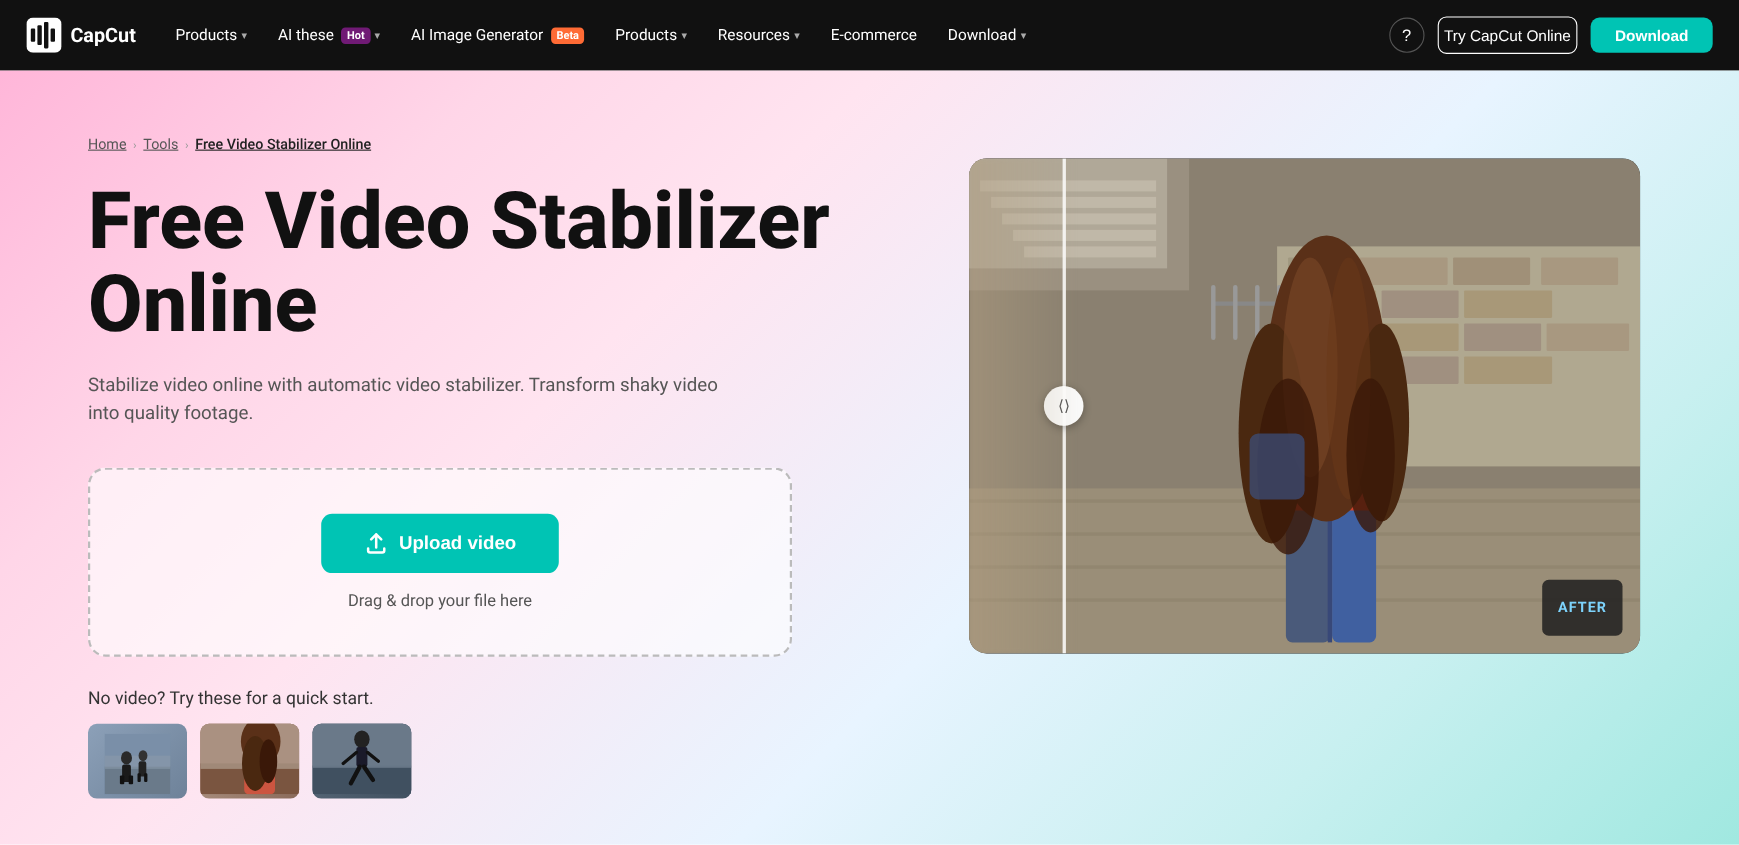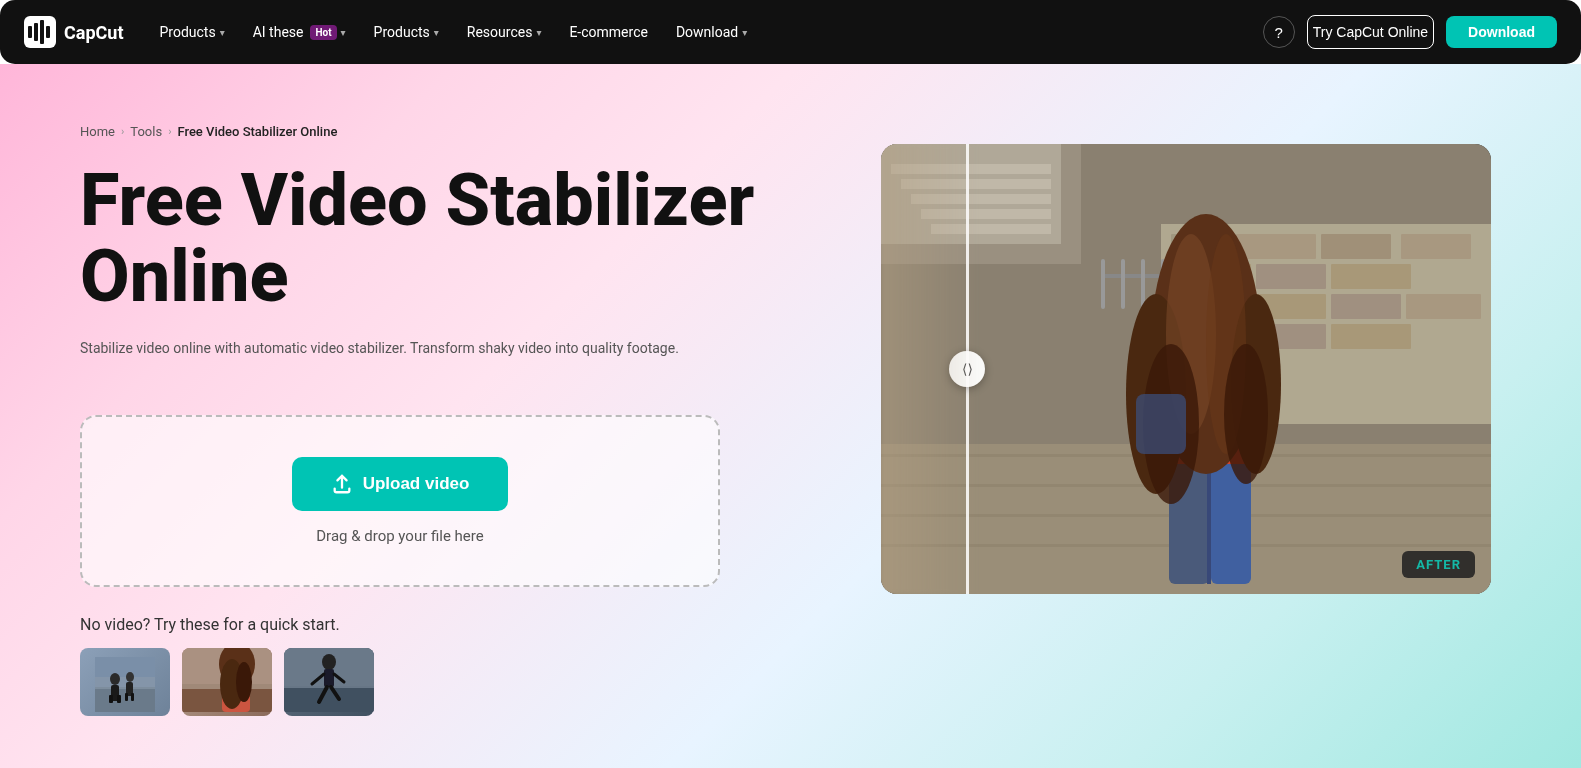--- a/index.html
+++ b/index.html
@@ -9,21 +9,20 @@
     .navbar {
       background: #111;
       height: 64px;
       display: flex;
       align-items: center;
       padding: 0 24px;
       gap: 8px;
       position: sticky;
       top: 0;
       z-index: 100;
-      border-radius: 15px;
     }
     .nav-logo {
       display: flex;
       align-items: center;
       gap: 8px;
       color: #fff;
       font-weight: 700;
       font-size: 18px;
       text-decoration: none;
       margin-right: 16px;
@@ -135,43 +134,44 @@
     
     .breadcrumb {
       display: flex;
       align-items: center;
       gap: 6px;
       margin-bottom: 24px;
       font-size: 13px;
     }
     .breadcrumb-item {
       color: #555;
+      text-decoration: underline;
     }
     .breadcrumb-item.active {
       color: #222;
       font-weight: 500;
     }
     .breadcrumb-sep {
       color: #999;
       font-size: 11px;
     }
 
     .hero-title {
       font-size: 72px;
       font-weight: 800;
       line-height: 1.05;
       color: #111;
       margin-bottom: 24px;
     }
 
     .hero-subtitle {
-      font-size: 14px;
+      font-size: 17px;
       color: #555;
       line-height: 1.5;
-      margin-bottom: 56px;
+      margin-bottom: 36px;
       max-width: 600px;
     }
 
     
     .upload-box {
       border: 2px dashed #bbb;
       border-radius: 16px;
       background: rgba(255,255,255,0.6);
       padding: 40px 20px;
       display: flex;
@@ -277,24 +277,24 @@
       position: absolute;
       left: -17px;
     }
 
     
     .after-label {
       position: absolute;
       bottom: 16px;
       right: 16px;
       background: rgba(30,30,30,0.85);
-      color: #14b8a6;
+      color: #7dd3fc;
       font-size: 13px;
       font-weight: 700;
-      padding: 6px 14px;
+      padding: 18px 14px;
       border-radius: 6px;
       letter-spacing: 1px;
     }
 
     
     .before-blur {
       position: absolute;
       top: 0;
       left: 0;
       width: 16%;
@@ -320,20 +320,24 @@
 
   <div class="nav-items">
     <div class="nav-item">
       <span>Products</span>
       <span class="chevron">▾</span>
     </div>
     <div class="nav-item">
       <span>AI these</span>
       <span class="badge-hot">Hot</span>
       <span class="chevron">▾</span>
+    </div>
+    <div class="nav-item">
+      <span>AI Image Generator</span>
+      <span class="badge-beta">Beta</span>
     </div>
     <div class="nav-item">
       <span>Products</span>
       <span class="chevron">▾</span>
     </div>
     <div class="nav-item">
       <span>Resources</span>
       <span class="chevron">▾</span>
     </div>
     <div class="nav-item">

